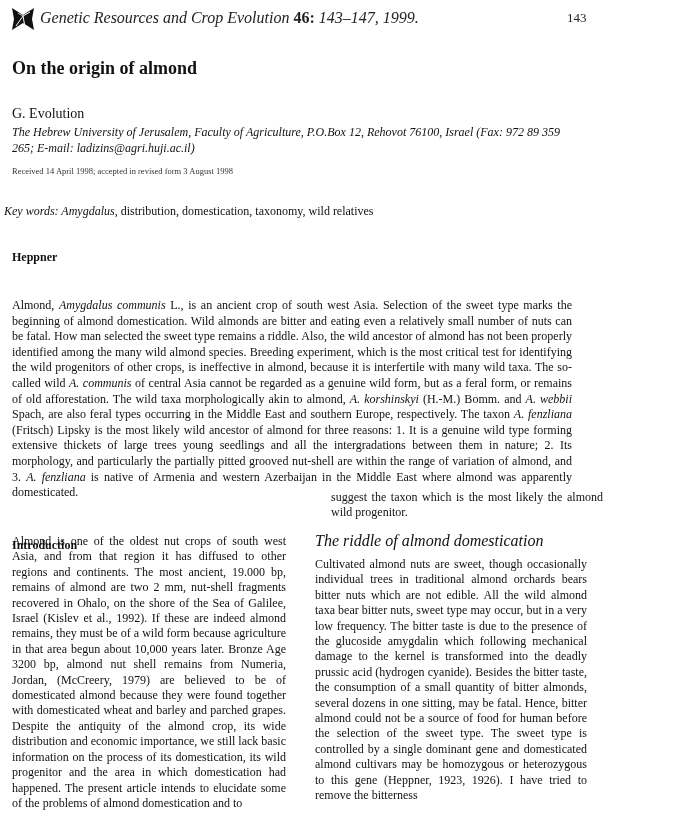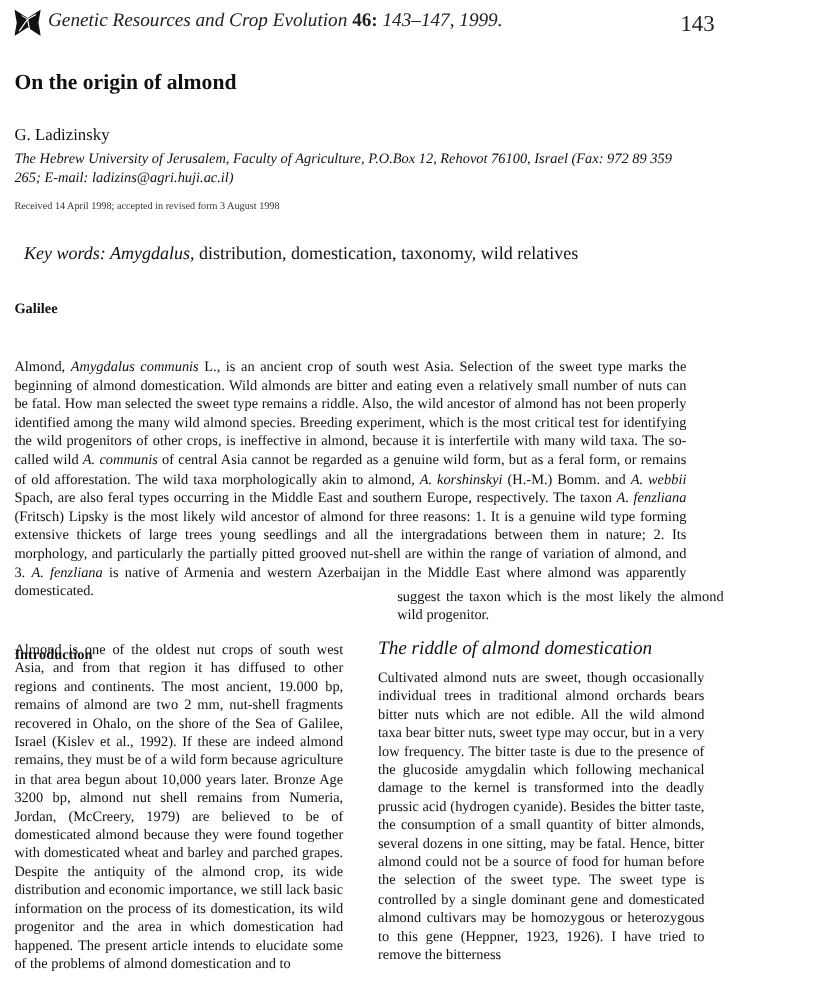--- a/index.html
+++ b/index.html
@@ -1,26 +1,26 @@
 <!DOCTYPE html>
 <html><head>
 <meta charset="utf-8">
 <style>
   html, body { margin: 0; padding: 0; background: #ffffff; }
   body { width: 681px; height: 830px; position: relative; overflow: hidden; font-family: "Liberation Serif", "DejaVu Serif", serif; color: #111; }
   .abs { position: absolute; }
   .logo { left: 12px; top: 6px; width: 22px; height: 26px; }
   .journal { left: 40px; top: 12px; font-size: 16px; font-style: italic; line-height: 12px; color: #222; }
   .journal b { font-style: normal; font-weight: bold; }
-  .pagenum { left: 567px; top: 10px; font-size: 19px; color: #222; }
+  .pagenum { left: 567px; top: 10px; font-size: 13px; color: #222; }
   .title { left: 12px; top: 58px; font-size: 18px; font-weight: bold; }
   .author { left: 12px; top: 106px; font-size: 14px; }
   .affil { left: 12px; top: 124px; width: 560px; font-size: 12px; font-style: italic; line-height: 16px; }
   .received { left: 12px; top: 166px; font-size: 8.5px; color: #333; }
-  .keywords { left: 20px; top: 204px; font-size: 15px; }
+  .keywords { left: 4px; top: 204px; font-size: 12px; }
   .keywords .kl { font-style: italic; }
   .abs-head { left: 12px; top: 250px; font-size: 12px; font-weight: bold; }
   .abstract { left: 12px; top: 266px; width: 560px; font-size: 12px; line-height: 15.6px; text-align: justify; margin-top: 32px; }
   .intro-head { left: 12px; top: 490px; font-size: 12px; font-weight: bold; margin-top: 48px; }
   .col1 { left: 12px; top: 534px; width: 274px; font-size: 12px; line-height: 15.4px; text-align: justify; }
   .col2a { left: 331px; top: 490px; width: 272px; font-size: 12px; line-height: 15.4px; text-align: justify; }
   .subhead { left: 315px; top: 532px; font-size: 16px; font-style: italic; }
   .col2b { left: 315px; top: 557px; width: 272px; font-size: 12px; line-height: 15.4px; text-align: justify; }
   i { font-style: italic; }
 </style>
@@ -34,29 +34,29 @@
   <polyline points="6,7 11,10" stroke="#fff" stroke-width="0.8" fill="none"></polyline>
 </svg>
 
 <div class="abs journal">
   <div><span>Genetic Resources and Crop Evolution</span>&nbsp;<b>46:</b><span> 143–147, 1999.</span></div>
 </div>
 
 <div class="abs pagenum">143</div>
 
 <div class="abs title">On the origin of almond</div>
-<div class="abs author">G. Ladizinsky</div>
+<div class="abs author">G. Evolution</div>
 <div class="abs affil">The Hebrew University of Jerusalem, Faculty of Agriculture, P.O.Box 12, Rehovot 76100, Israel (Fax: 972 89 359 265; E-mail: ladizins@agri.huji.ac.il)</div>
 <div class="abs received">Received 14 April 1998; accepted in revised form 3 August 1998</div>
 
 <div class="abs keywords">
   <span class="kl">Key words: </span><i>Amygdalus</i><span>, distribution, domestication, taxonomy, wild relatives</span>
 </div>
 
-<div class="abs abs-head">Galilee</div>
+<div class="abs abs-head">Heppner</div>
 <div class="abs abstract" id="abstract-body"><span>Almond, </span><i>Amygdalus communis</i><span> L., is an ancient crop of south west Asia. Selection of the sweet type marks the beginning of almond domestication. Wild almonds are bitter and eating even a relatively small number of nuts can be fatal. How man selected the sweet type remains a riddle. Also, the wild ancestor of almond has not been properly identified among the many wild almond species. Breeding experiment, which is the most critical test for identifying the wild progenitors of other crops, is ineffective in almond, because it is interfertile with many wild taxa. The so-called wild </span><i>A. communis</i><span> of central Asia cannot be regarded as a genuine wild form, but as a feral form, or remains of old afforestation. The wild taxa morphologically akin to almond, </span><i>A. korshinskyi</i><span> (H.-M.) Bomm. and </span><i>A. webbii</i><span> Spach, are also feral types occurring in the Middle East and southern Europe, respectively. The taxon </span><i>A. fenzliana</i><span> (Fritsch) Lipsky is the most likely wild ancestor of almond for three reasons: 1. It is a genuine wild type forming extensive thickets of large trees young seedlings and all the intergradations between them in nature; 2. Its morphology, and particularly the partially pitted grooved nut-shell are within the range of variation of almond, and 3. </span><i>A. fenzliana</i><span> is native of Armenia and western Azerbaijan in the Middle East where almond was apparently domesticated.</span></div>
 
 <div class="abs intro-head">Introduction</div>
 <div class="abs col1">Almond is one of the oldest nut crops of south west Asia, and from that region it has diffused to other regions and continents. The most ancient, 19.000 bp, remains of almond are two 2 mm, nut-shell fragments recovered in Ohalo, on the shore of the Sea of Galilee, Israel (Kislev et al., 1992). If these are indeed almond remains, they must be of a wild form because agriculture in that area begun about 10,000 years later. Bronze Age 3200 bp, almond nut shell remains from Numeria, Jordan, (McCreery, 1979) are believed to be of domesticated almond because they were found together with domesticated wheat and barley and parched grapes. Despite the antiquity of the almond crop, its wide distribution and economic importance, we still lack basic information on the process of its domestication, its wild progenitor and the area in which domestication had happened. The present article intends to elucidate some of the problems of almond domestication and to</div>
 <div class="abs col2a">suggest the taxon which is the most likely the almond wild progenitor.</div>
 
 <div class="abs subhead">The riddle of almond domestication</div>
 <div class="abs col2b">Cultivated almond nuts are sweet, though occasionally individual trees in traditional almond orchards bears bitter nuts which are not edible. All the wild almond taxa bear bitter nuts, sweet type may occur, but in a very low frequency. The bitter taste is due to the presence of the glucoside amygdalin which following mechanical damage to the kernel is transformed into the deadly prussic acid (hydrogen cyanide). Besides the bitter taste, the consumption of a small quantity of bitter almonds, several dozens in one sitting, may be fatal. Hence, bitter almond could not be a source of food for human before the selection of the sweet type. The sweet type is controlled by a single dominant gene and domesticated almond cultivars may be homozygous or heterozygous to this gene (Heppner, 1923, 1926). I have tried to remove the bitterness</div>
 
 </body></html>

